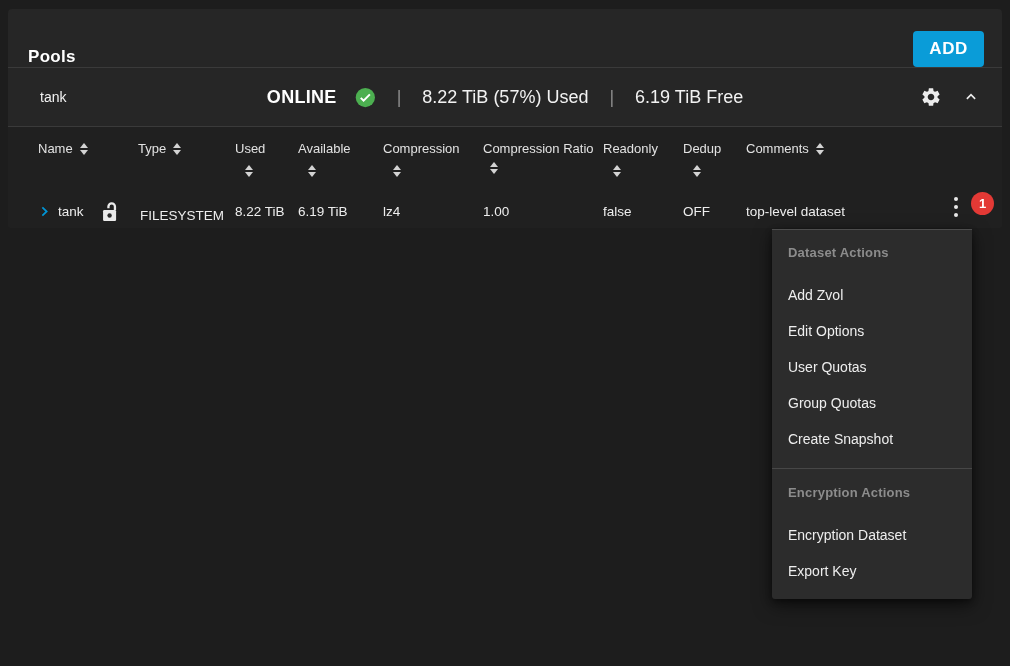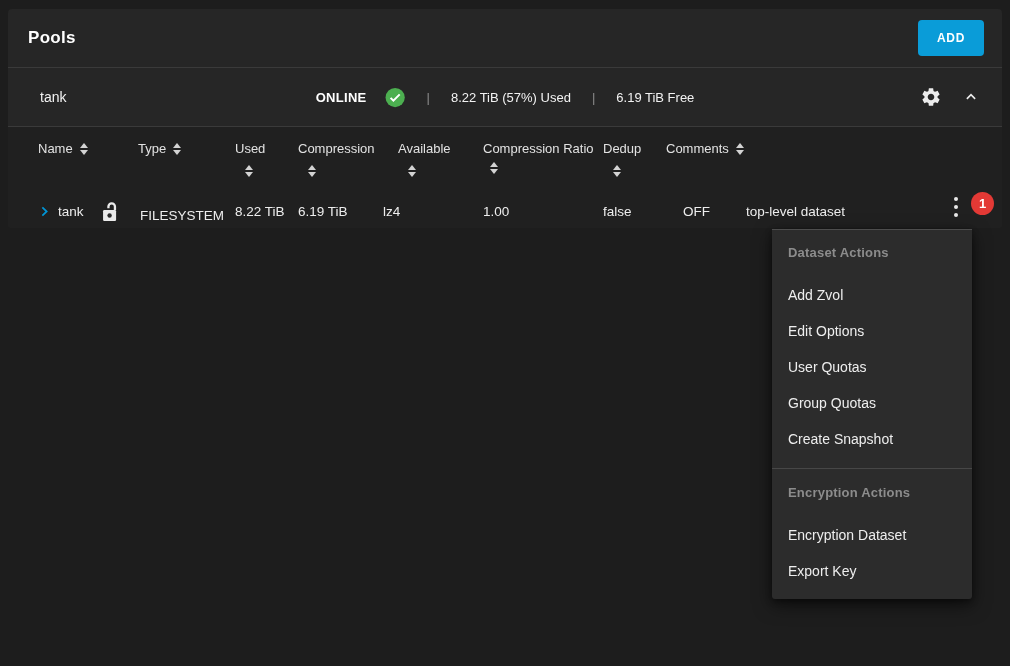--- a/index.html
+++ b/index.html
@@ -20,40 +20,40 @@
     background: #262626;
     border-radius: 4px;
     display: flex;
     flex-direction: column;
     overflow: hidden;
   }
   .card-header {
     height: 59px;
     flex: 0 0 59px;
     display: flex;
-    align-items: center;
+    align-items: flex-end;
     padding: 0 18px 0 20px;
     border-bottom: 1px solid #3a3a3a;
   }
   .page-title {
     font-size: 17px;
     font-weight: bold;
     color: #ffffff;
     letter-spacing: 0.3px;
   }
   .add-btn {
     margin-left: auto;
     min-width: 66px;
     height: 36px;
     background: #0a9cd8;
     border: none;
     border-radius: 4px;
     color: #ffffff;
     font-family: inherit;
-    font-size: 12px;
+    font-size: 17px;
     font-weight: bold;
     letter-spacing: 0.6px;
     cursor: pointer;
     padding: 0 16px;
   }
 
   
   .pool-row {
     height: 59px;
     flex: 0 0 59px;
@@ -65,21 +65,21 @@
   }
   .pool-name { font-size: 14px; color: #f2f2f2; }
   .pool-status {
     position: absolute;
     left: 50%;
     transform: translateX(-50%);
     display: flex;
     align-items: center;
     gap: 18px;
     white-space: nowrap;
-    font-size: 13px;
+    font-size: 18px;
   }
   .status-label { font-weight: bold; color: #ffffff; letter-spacing: 0.3px; }
   .sep { color: #8b8b8b; padding: 0 3px; }
   .stat-val { color: #f2f2f2; }
   .pool-icons {
     margin-left: auto;
     display: flex;
     align-items: center;
     gap: 20px;
   }
@@ -258,34 +258,40 @@
             <i class="up"></i>
             <i class="down"></i>
           </span>
       </div>
       <div class="th c-used two-line">
         <span class="lbl">Used</span><span class="sort">
             <i class="up"></i>
             <i class="down"></i>
           </span>
       </div>
+      <div class="th c-avail two-line">
+        <span class="lbl">Available</span><span class="sort">
+            <i class="up"></i>
+            <i class="down"></i>
+          </span>
+      </div>
       <div class="th c-comp two-line">
         <span class="lbl">Compression</span><span class="sort">
             <i class="up"></i>
             <i class="down"></i>
           </span>
       </div>
-      <div class="th c-avail two-line">
-        <span class="lbl">Available</span><span class="sort">
-            <i class="up"></i>
-            <i class="down"></i>
-          </span>
-      </div>
       <div class="th c-ratio">
         <span>Compression Ratio</span><span class="sort">
+            <i class="up"></i>
+            <i class="down"></i>
+          </span>
+      </div>
+      <div class="th c-ro two-line">
+        <span class="lbl">Readonly</span><span class="sort">
             <i class="up"></i>
             <i class="down"></i>
           </span>
       </div>
       <div class="th c-dedup two-line">
         <span class="lbl">Dedup</span><span class="sort">
             <i class="up"></i>
             <i class="down"></i>
           </span>
       </div>

